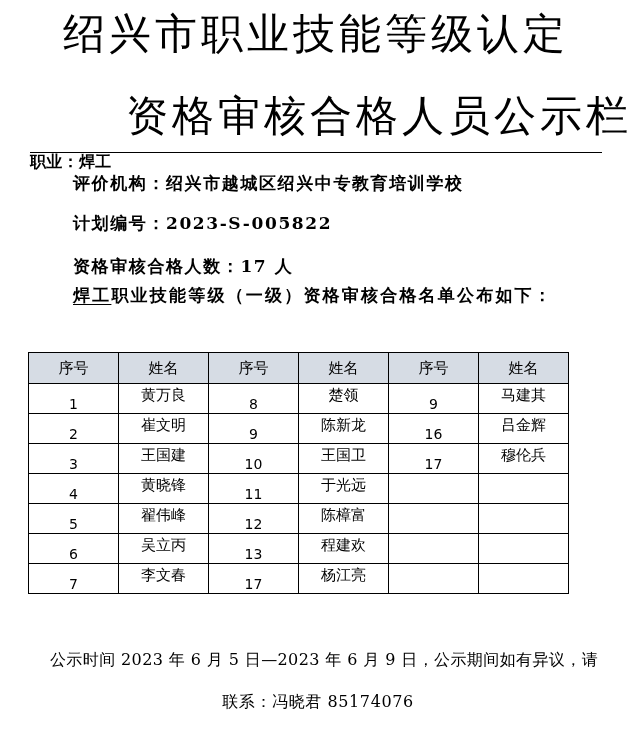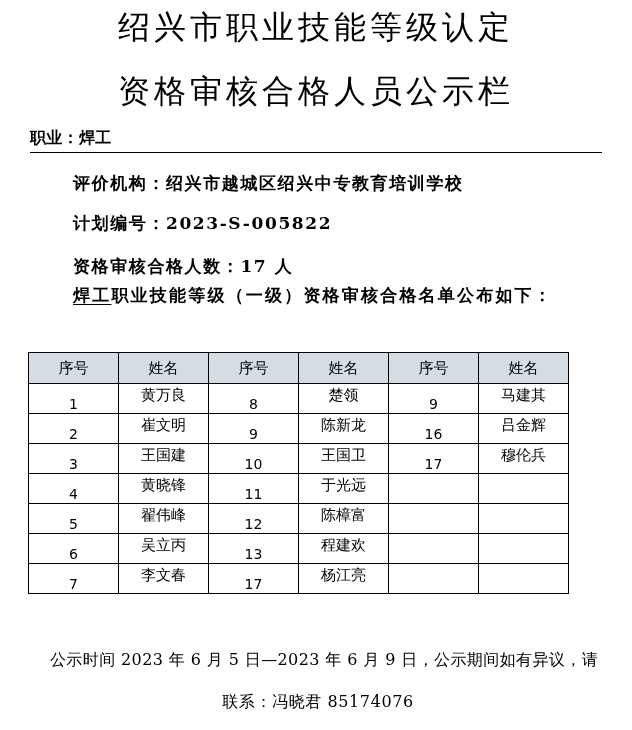--- a/index.html
+++ b/index.html
@@ -1,25 +1,25 @@
 <!DOCTYPE html>
 <html><head>
 <meta charset="utf-8">
 <style>
   html, body { margin: 0; padding: 0; background: #ffffff; }
   body { width: 632px; height: 730px; position: relative; overflow: hidden;
          font-family: "DejaVu Serif", "Liberation Serif", serif; color: #000; }
   .title { position: absolute; left: 0; width: 632px; text-align: center;
-           font-size: 32px; letter-spacing: 4px; font-weight: normal; }
+           font-size: 42px; letter-spacing: 4px; font-weight: normal; }
   .t1 { top: 6px; }
-  .t2 { top: 70px; }
+  .t2 { top: 88px; text-align: right; }
   .jobline { position: absolute; left: 30px; width: 572px; top: 128px; height: 24px;
              font-size: 16px; font-weight: bold; white-space: nowrap; border-bottom: 1.5px solid #000;
              display: flex; justify-content: space-between; letter-spacing: 0.3px; }
-  .jobline span { display: inline-block; }
+  .jobline span { display: inline-block; margin-top: 24px; }
   .info { position: absolute; left: 73px; font-size: 17px; font-weight: bold; letter-spacing: 1.6px; white-space: nowrap; }
   .i1 { top: 172px; text-align: center; }
   .i2 { top: 212px; }
   .i3 { top: 255px; }
   .i4 { top: 284px; letter-spacing: 2.2px; }
   .ul { text-decoration: underline; text-underline-offset: 3px; }
   table.roster { position: absolute; left: 28px; top: 352px; border-collapse: collapse;
                  font-family: "DejaVu Sans", "Liberation Sans", sans-serif; font-size: 15px; }
   table.roster td, table.roster th { border: 1.5px solid #000; width: 89px; padding: 0; text-align: center; font-weight: normal; }
   table.roster th { height: 30px; background: #d6dce4; }

